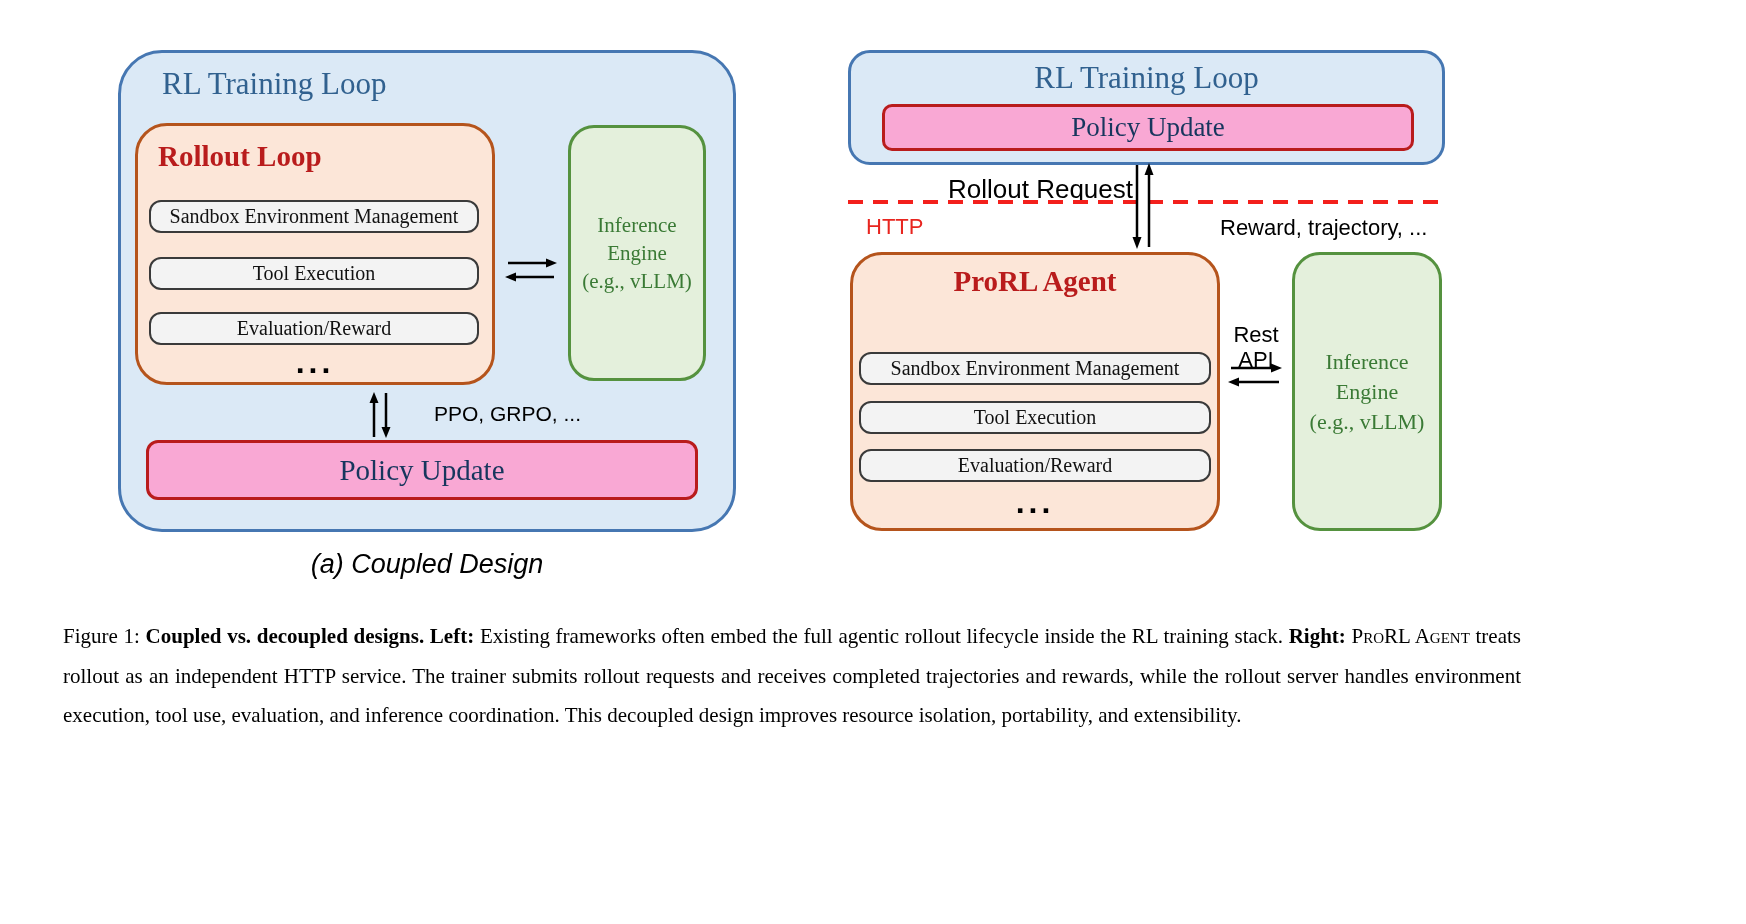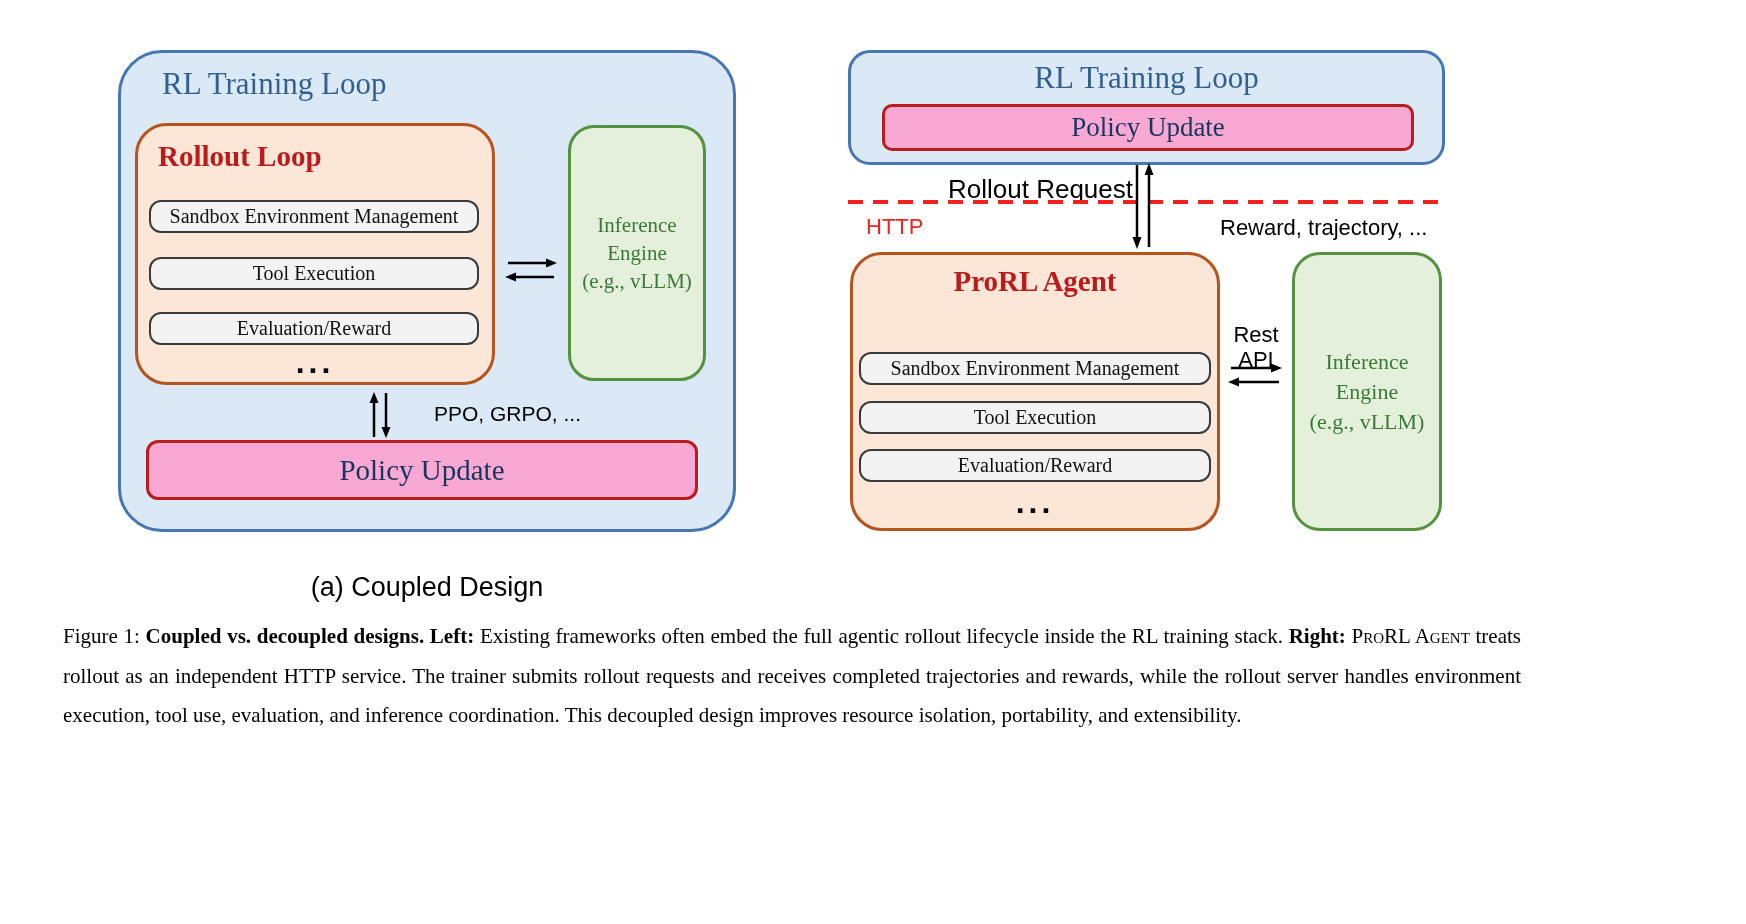--- a/index.html
+++ b/index.html
@@ -69,21 +69,21 @@
   <svg class="abs" style="left:366px; top:392px;" width="28" height="46">
     <line x1="8" y1="45" x2="8" y2="9" stroke="#000" stroke-width="2.5"></line>
     <polygon points="8,0 3.5,11 12.5,11" fill="#000"></polygon>
     <line x1="20" y1="1" x2="20" y2="37" stroke="#000" stroke-width="2.5"></line>
     <polygon points="20,46 15.5,35 24.5,35" fill="#000"></polygon>
   </svg>
   <div class="abs small-label" style="left:402px; top:402px;margin-left:32px;">PPO, GRPO, ...</div>
 
   <div class="abs policy-box" style="left:146px; top:440px; width:552px; height:60px; border-radius:12px; font-size:29px;">Policy Update</div>
 
-  <div class="abs panel-caption" style="left:118px; top:572px; width:618px;">(a) Coupled Design</div>
+  <div class="abs panel-caption" style="left:118px; top:549px; width:618px;font-style:italic;">(a) Coupled Design</div>
 
   <div class="abs blue-panel" style="left:848px; top:50px; width:597px; height:115px; border-radius:22px;"></div>
 
   <div class="abs serif blue-title" style="left:848px; top:60px; width:597px; text-align:center;">RL Training Loop</div>
 
   <div class="abs policy-box" style="left:882px; top:104px; width:532px; height:47px; border-radius:10px; font-size:27px;">Policy Update</div>
 
   <div class="abs small-label" style="left:948px; top:174px; font-size:26px;">Rollout Request</div>
 
   <div class="abs http-line" style="left:848px; top:200px; width:598px;"></div>

